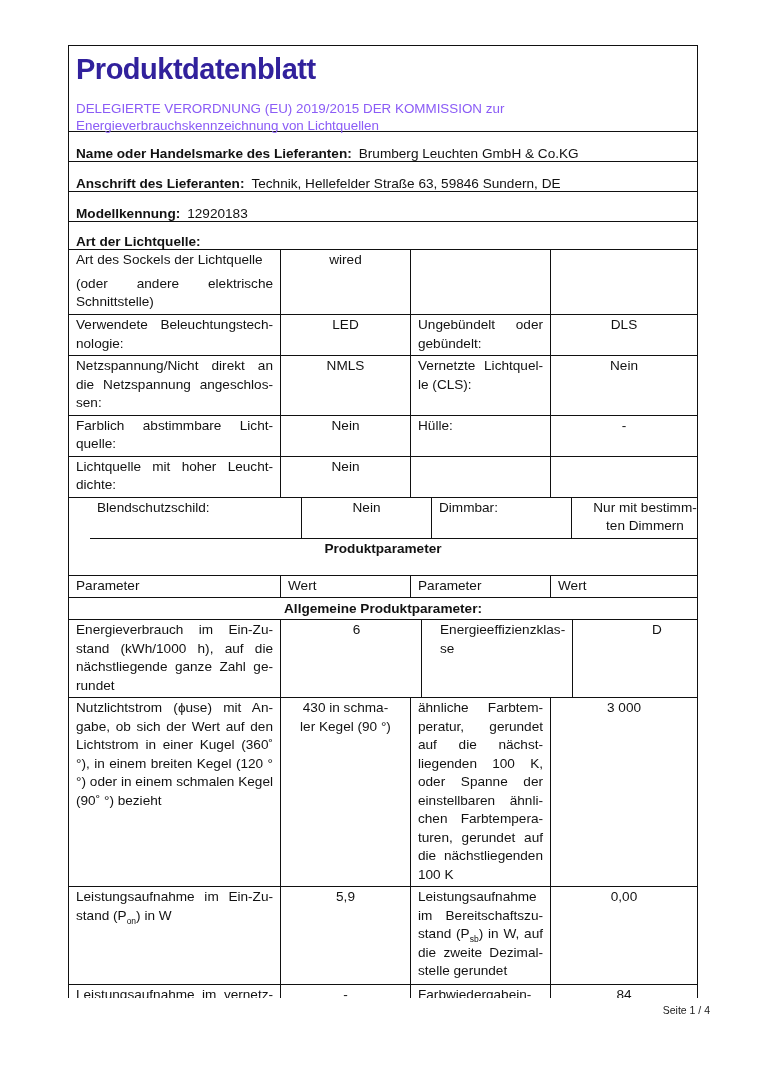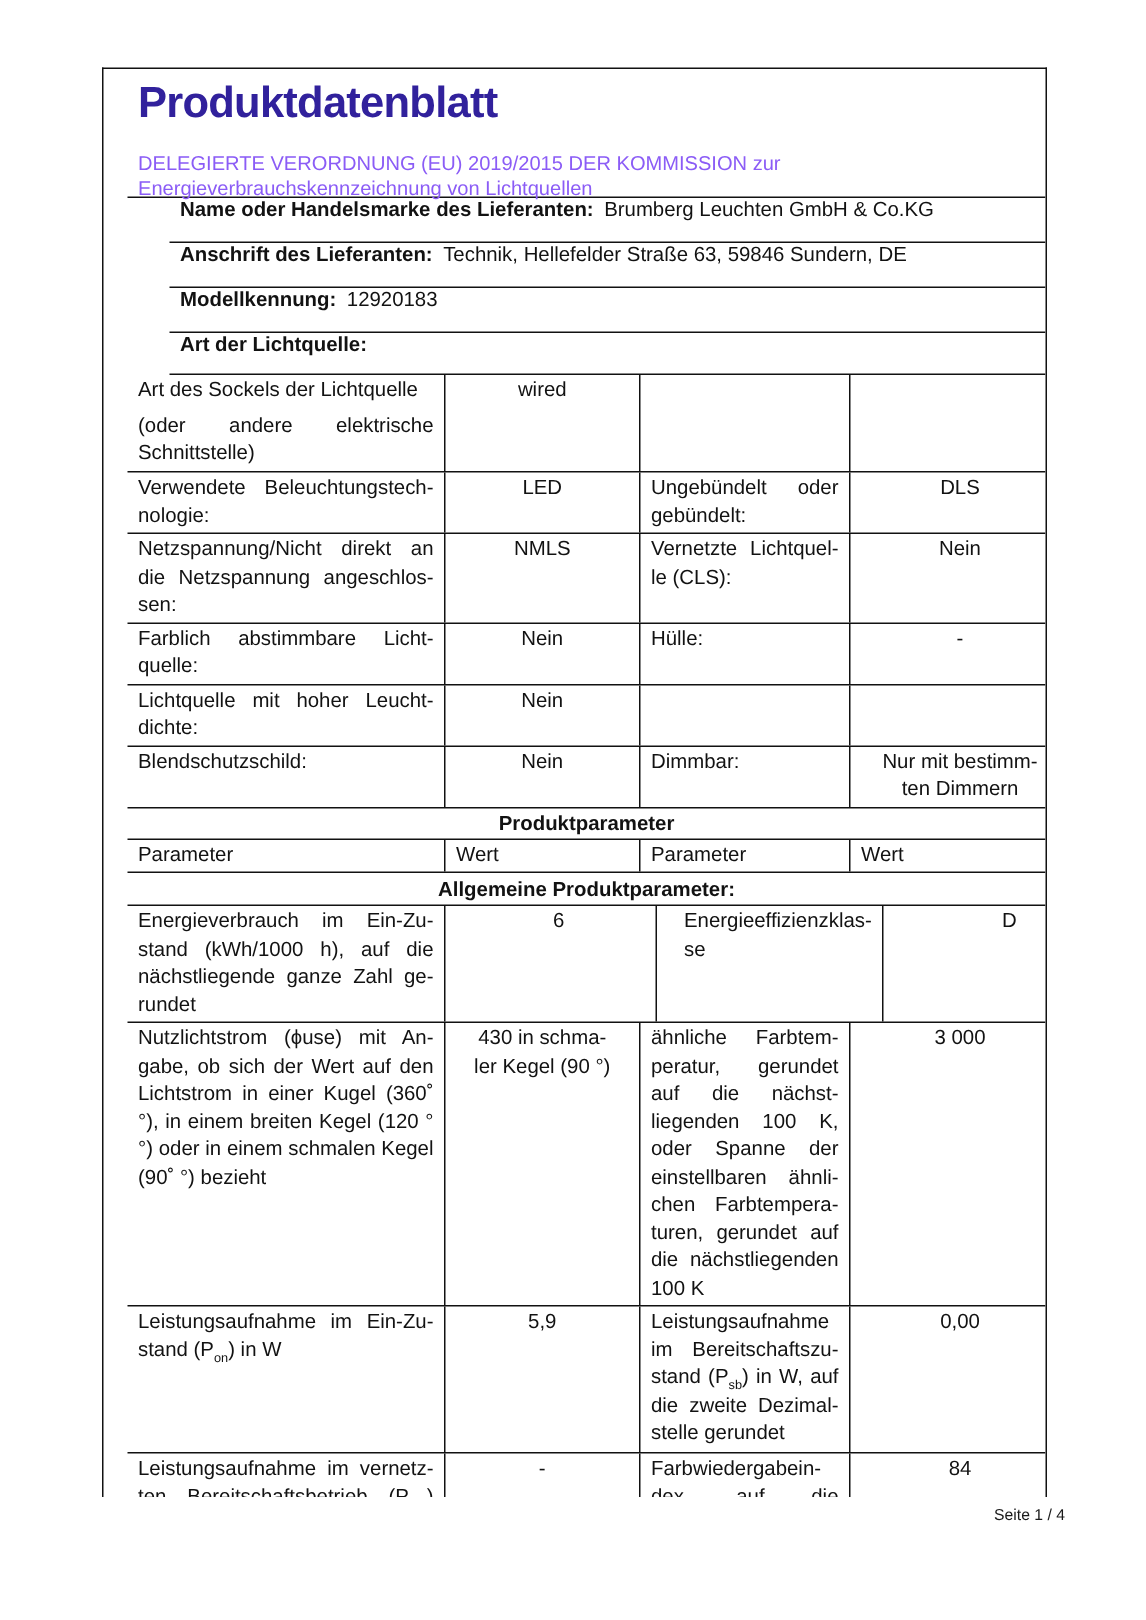--- a/index.html
+++ b/index.html
@@ -11,37 +11,36 @@
     overflow: hidden;
   }
   .sheet {
     position: absolute;
     left: 68px; top: 45px;
     width: 630px; height: 953px;
     border: 1px solid #111;
     border-bottom: none;
     overflow: hidden;
     background: #fff;
-    padding-left: 16px;
   }
   
   .titleblock { height: 86px; border-bottom: 1px solid #111; padding: 7px 10px 0 7px; }
   .doc-title {
     font-size: 29px; font-weight: bold; letter-spacing: -0.5px;
     line-height: 1.15;
   }
   .doc-subtitle {
     margin-top: 15px; font-size: 13.4px; line-height: 16.5px;
     white-space: pre-line; color: #8b5cf6;
   }
   
   .kvrow {
     height: 30px; border-bottom: 1px solid #111;
-    display: flex; align-items: flex-start;
-    padding: 0 7px; font-size: 13.6px; margin-left: 28px;
+    display: flex; align-items: flex-end;
+    padding: 0 7px; font-size: 13.6px;
   }
   .kvrow.short { height: 28px; }
   .kv-label { font-weight: bold; }
   .kv-value { margin-left: 7px; }
   
   .grid-row {
     display: grid;
     grid-template-columns: 212px 130px 140px 146px;
     border-bottom: 1px solid #111;
   }
@@ -56,28 +55,28 @@
   .cell.val { text-align: center; white-space: pre-line; }
   .cell .para2 { margin-top: 5px; text-align: justify; }
   sub { font-size: 8.5px; line-height: 0; }
   
   .banner {
     border-bottom: 1px solid #111;
     text-align: center; font-weight: bold;
     font-size: 13.6px; line-height: 17px;
     padding: 1px 0 2px 0;
   }
-  .banner.h20 { height: 21px; }
+  .banner.h20 { height: 37px; }
   .banner.h22 { height: 22px; padding-top: 2px; }
   .hdr-cell { font-weight: normal; }
   .hdr-row { min-height: 22px; }
   
   .rA1 { min-height: 39px; } .rA2 { min-height: 65px; }
   .rA3 { min-height: 59px; } .rA4 { min-height: 41px; }
-  .rA5 { min-height: 41px; } .rA6 { min-height: 40px; }
+  .rA5 { min-height: 41px; } .rA6 { min-height: 40px; margin-left: 21px; }
   .rB1 { min-height: 78px; gap: 11px; } .rB2 { min-height: 185px; }
   .rB3 { min-height: 98px; } .rB4 { min-height: 62px; }
   .footer {
     position: absolute; left: 12px; top: 1004px;
     width: 698px; text-align: right;
     font-size: 10.5px; color: #1a1a1a;
   }
 </style>
 </head>
 <body>

